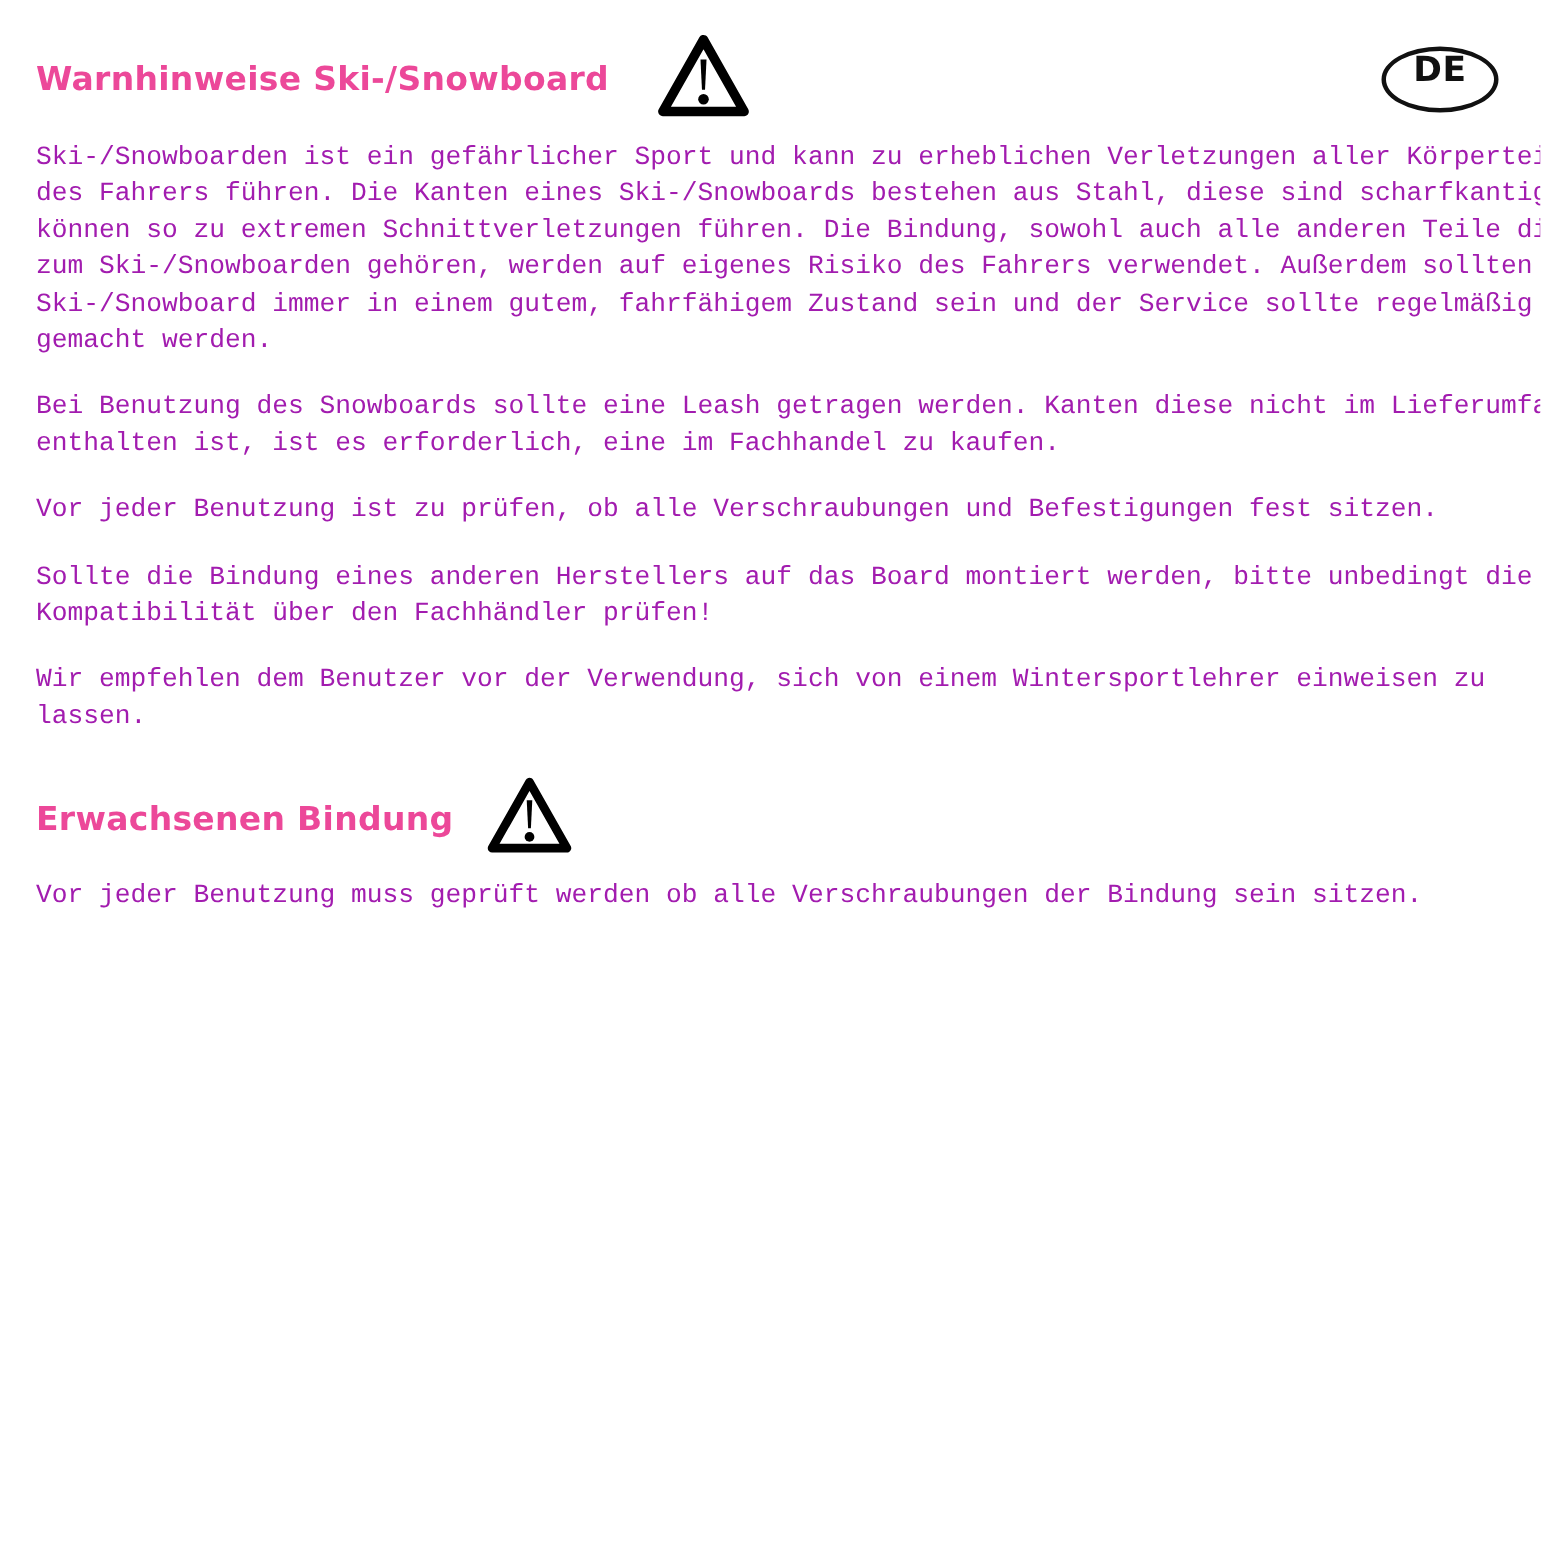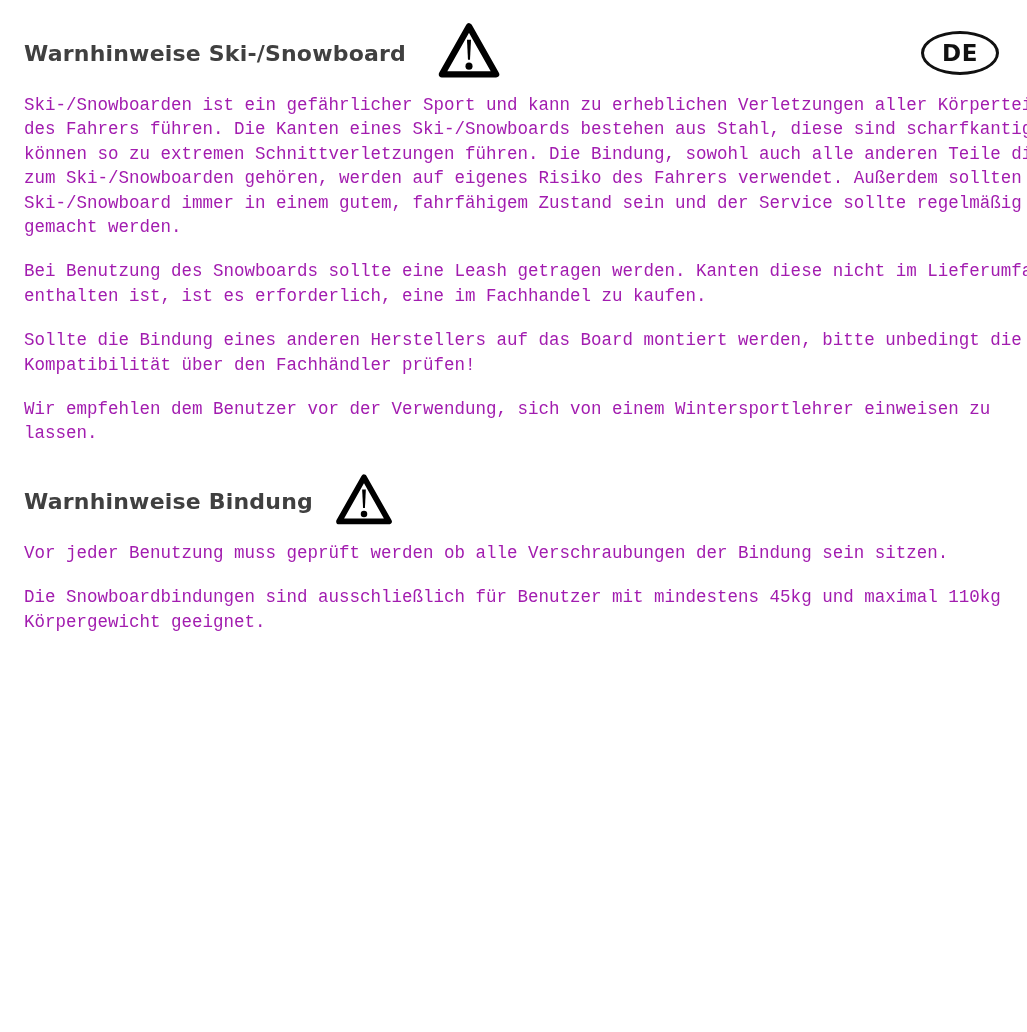--- a/index.html
+++ b/index.html
@@ -17,36 +17,36 @@
   .section-header {
     display: flex;
     align-items: center;
     height: 58px;
   }
   .section-header.first { margin: 0 0 11px 0; }
   .section-header.second { margin: 27px 0 10px 0; }
   .heading {
     font-size: 22px;
     font-weight: bold;
-    color: #404040;
+    color: #ec4899;
     letter-spacing: 0.2px;
     white-space: nowrap;
   }
   .warn-icon { flex: 0 0 auto; }
   .warn-icon.icon-1 { margin-left: 30px; }
   .warn-icon.icon-2 { margin-left: 22px; }
   .de-badge {
     margin-left: auto;
     margin-right: 4px;
     width: 72px;
     height: 38px;
     border: 3.5px solid #111111;
     border-radius: 50%;
     display: flex;
-    align-items: center;
+    align-items: flex-start;
     justify-content: center;
     font-size: 23px;
     font-weight: bold;
     color: #111111;
     letter-spacing: 0.5px;
     flex: 0 0 auto;
   }
   .para {
     font-size: 17.5px;
     line-height: 24.4px;
@@ -76,33 +76,32 @@
   </div>
 
   <p class="para">Ski-/Snowboarden ist ein gefährlicher Sport und kann zu erheblichen Verletzungen aller Körperteile
 des Fahrers führen. Die Kanten eines Ski-/Snowboards bestehen aus Stahl, diese sind scharfkantig und
 können so zu extremen Schnittverletzungen führen. Die Bindung, sowohl auch alle anderen Teile die
 zum Ski-/Snowboarden gehören, werden auf eigenes Risiko des Fahrers verwendet. Außerdem sollten
 Ski-/Snowboard immer in einem gutem, fahrfähigem Zustand sein und der Service sollte regelmäßig
 gemacht werden.</p>
   <p class="para">Bei Benutzung des Snowboards sollte eine Leash getragen werden. Kanten diese nicht im Lieferumfang
 enthalten ist, ist es erforderlich, eine im Fachhandel zu kaufen.</p>
+  <p class="para">Vor jeder Benutzung ist zu prüfen, ob alle Verschraubungen und Befestigungen fest sitzen.</p>
   <p class="para">Sollte die Bindung eines anderen Herstellers auf das Board montiert werden, bitte unbedingt die
 Kompatibilität über den Fachhändler prüfen!</p>
   <p class="para">Wir empfehlen dem Benutzer vor der Verwendung, sich von einem Wintersportlehrer einweisen zu
 lassen.</p>
 
   <div class="section-header second">
-    <span class="heading">Warnhinweise Bindung</span>
+    <span class="heading">Erwachsenen Bindung</span>
     <span class="warn-icon icon-2">
       <svg width="58" height="58" viewBox="0 0 100 92" aria-hidden="true">
         <path d="M50 7 L93 83 L7 83 Z" fill="none" stroke="#000000" stroke-width="10" stroke-linejoin="round"></path>
         <polygon points="46.8,28 53.2,28 51.6,60 48.4,60" fill="#000000"></polygon>
         <circle cx="50" cy="70" r="5.6" fill="#000000"></circle>
       </svg>
     </span>
   </div>
 
   <p class="para">Vor jeder Benutzung muss geprüft werden ob alle Verschraubungen der Bindung sein sitzen.</p>
-  <p class="para">Die Snowboardbindungen sind ausschließlich für Benutzer mit mindestens 45kg und maximal 110kg
-Körpergewicht geeignet.</p>
 
 </div>
 
 </body></html>

